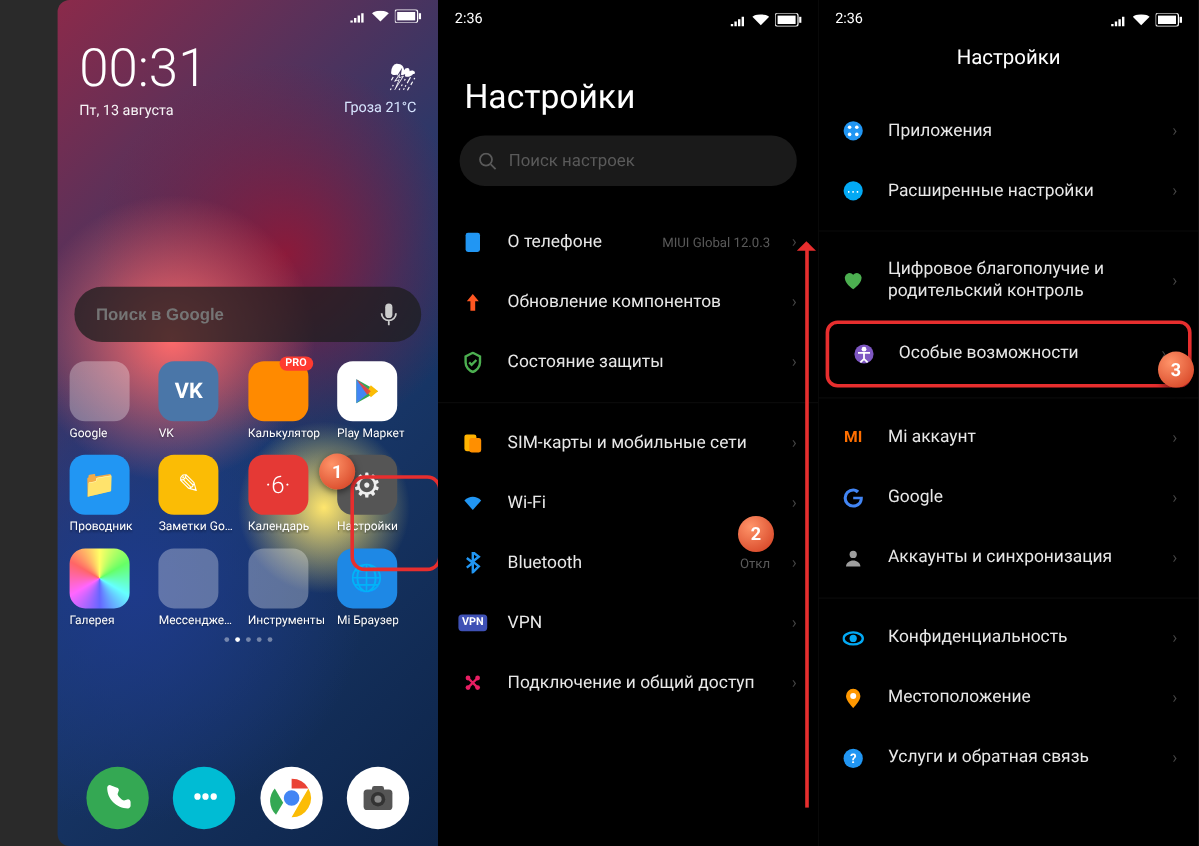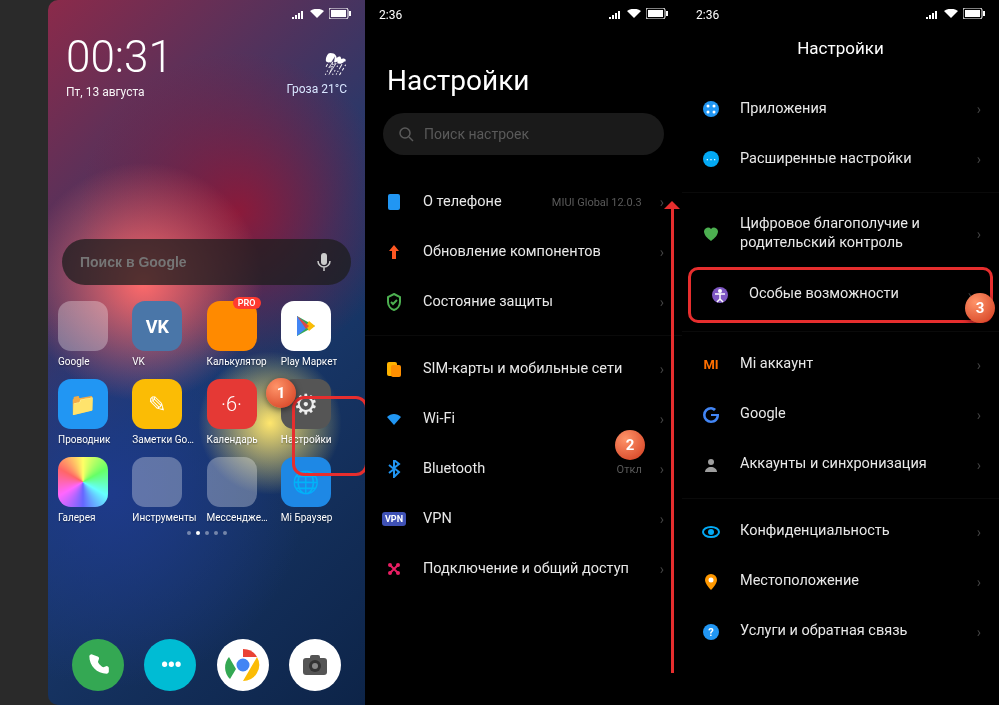--- a/index.html
+++ b/index.html
@@ -1,21 +1,21 @@
 <!DOCTYPE html>
 <html><head>
 <meta charset="utf-8">
 <style>
 * { margin: 0; padding: 0; box-sizing: border-box; }
 body { background: #2a2a2a; font-family: -apple-system, "Segoe UI", Roboto, sans-serif; width: 999px; height: 705px; display: flex; overflow: hidden; }
 .phone { width: 333px; height: 705px; position: relative; color: #fff; overflow: hidden; }
 .phone1 { background: linear-gradient(135deg, #8b2a4a 0%, #1a3a6e 50%, #0d2448 100%); border-radius: 10px 0 0 10px; margin-left: 48px; }
 .phone1::before { content: ""; position: absolute; inset: 0; background: radial-gradient(circle at 30% 40%, #ff6b6b 0%, transparent 25%), radial-gradient(circle at 60% 30%, #8b1a3a 0%, transparent 30%), radial-gradient(circle at 70% 60%, #ffe66d 0%, transparent 15%), radial-gradient(circle at 20% 70%, #1e3a8a 0%, transparent 35%); }
 .phone2, .phone3 { background: #000; }
-.status { display: flex; justify-content: space-between; align-items: flex-start; padding: 8px 14px 4px; font-size: 12px; position: relative; z-index: 2; }
+.status { display: flex; justify-content: space-between; align-items: flex-end; padding: 8px 14px 4px; font-size: 12px; position: relative; z-index: 2; }
 .status .sr { display: flex; gap: 4px; align-items: center; }
 .clock { font-size: 44px; font-weight: 300; padding: 8px 18px 0; position: relative; z-index: 2; }
 .date { font-size: 12px; padding: 2px 18px 0; position: relative; z-index: 2; opacity: .95; }
 .weather { position: absolute; right: 18px; top: 48px; text-align: right; z-index: 2; }
 .weather .wic { font-size: 28px; }
 .weather .wt { font-size: 12px; color: #d8e6ff; }
 .search-home { margin: 140px 14px 0; background: rgba(30,30,30,.75); border-radius: 28px; height: 46px; display: flex; align-items: center; padding: 0 18px; position: relative; z-index: 2; }
 .search-home input { flex: 1; background: transparent; border: 0; color: #aaa; font-size: 14px; outline: none; font-weight: bold; }
 .appgrid { position: relative; z-index: 2; padding: 12px 10px 0; display: grid; grid-template-columns: repeat(4, 1fr); gap: 4px 0; }
 .app { display: flex; flex-direction: column; align-items: flex-start; padding: 4px 0; }
@@ -141,35 +141,35 @@
           <span></span>
           <span></span>
           <span></span>
           <span></span>
           <span></span>
           <span></span>
           <span></span>
           <span></span>
           <span></span>
         </div>
+        <div class="lbl">Мессендже…</div>
+      </div>
+      <div class="app">
+        <div class="ic folder-ic">
+          <span></span>
+          <span></span>
+          <span></span>
+          <span></span>
+          <span></span>
+          <span></span>
+          <span></span>
+          <span></span>
+          <span></span>
+        </div>
         <div class="lbl">Инструменты</div>
-      </div>
-      <div class="app">
-        <div class="ic folder-ic">
-          <span></span>
-          <span></span>
-          <span></span>
-          <span></span>
-          <span></span>
-          <span></span>
-          <span></span>
-          <span></span>
-          <span></span>
-        </div>
-        <div class="lbl">Мессендже…</div>
       </div>
       <div class="app">
         <div class="ic" style="background: rgb(30, 136, 229);">🌐</div>
         <div class="lbl">Mi Браузер</div>
       </div>
     </div>
   <div class="dots">
       <span></span>
       <span class="on"></span>
       <span></span>

